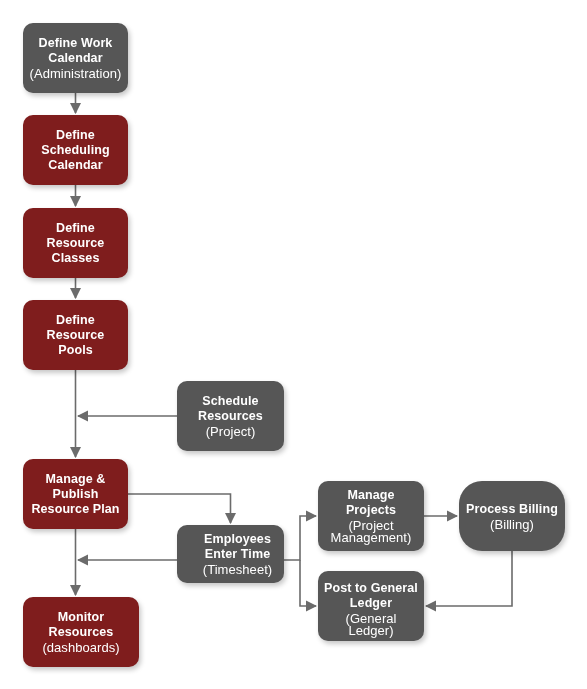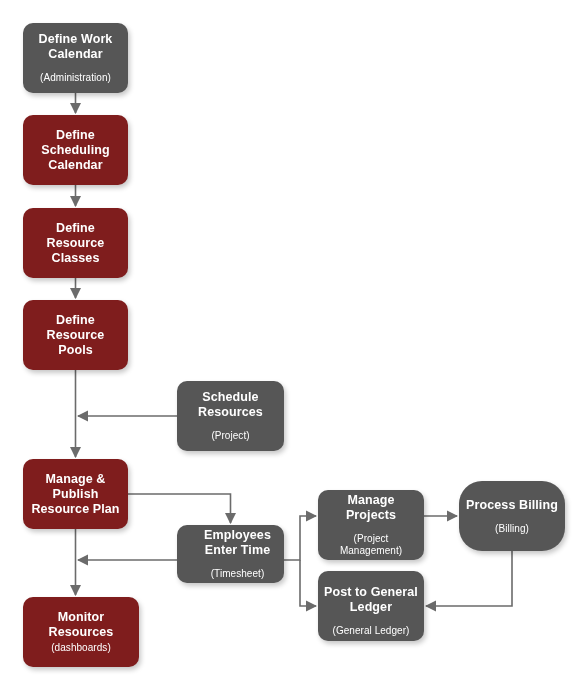--- a/index.html
+++ b/index.html
@@ -40,27 +40,27 @@
     padding: 4px 5px;
   }
   .node .title {
     font-size: 12.5px;
     font-weight: bold;
     line-height: 15px;
     letter-spacing: 0.1px;
     white-space: pre-line;
   }
   .node .sub {
-    font-size: 10px;
+    font-size: 13px;
     font-weight: normal;
     line-height: 12px;
     margin-top: 2px;
     letter-spacing: 0.05px;
   }
-  .node.gray  { background: #565656; gap: 8px; }
+  .node.gray  { background: #565656; }
   .node.blue  { background: #7f1d1d; }
 </style>
 </head>
 <body>
 
 <div id="canvas">
 
   <svg id="edges" width="587" height="689" viewBox="0 0 587 689" xmlns="http://www.w3.org/2000/svg">
     <defs>
       <marker id="arrow" viewBox="0 0 10 10" refX="9" refY="5" markerWidth="7" markerHeight="7" orient="auto-start-reverse">
@@ -124,21 +124,21 @@
       <div class="node blue" style="left: 23px; top: 459px; width: 105px; height: 70px;">
         <div class="title">Manage &amp;
 Publish
 Resource Plan</div>
       </div>
       <div class="node gray" style="left: 177px; top: 525px; width: 107px; height: 58px; padding-left: 19px;">
         <div class="title">Employees
 Enter Time</div>
         <div class="sub">(Timesheet)</div>
       </div>
-      <div class="node gray" style="left: 318px; top: 481px; width: 106px; height: 70px; margin-top: 9px;">
+      <div class="node gray" style="left: 318px; top: 481px; width: 106px; height: 70px;">
         <div class="title">Manage Projects</div>
         <div class="sub">(Project Management)</div>
       </div>
       <div class="node gray" style="left: 459px; top: 481px; width: 106px; height: 70px; border-radius: 23px;">
         <div class="title">Process Billing</div>
         <div class="sub">(Billing)</div>
       </div>
       <div class="node gray" style="left: 318px; top: 571px; width: 106px; height: 70px; justify-content: flex-end;">
         <div class="title">Post to General
 Ledger</div>

